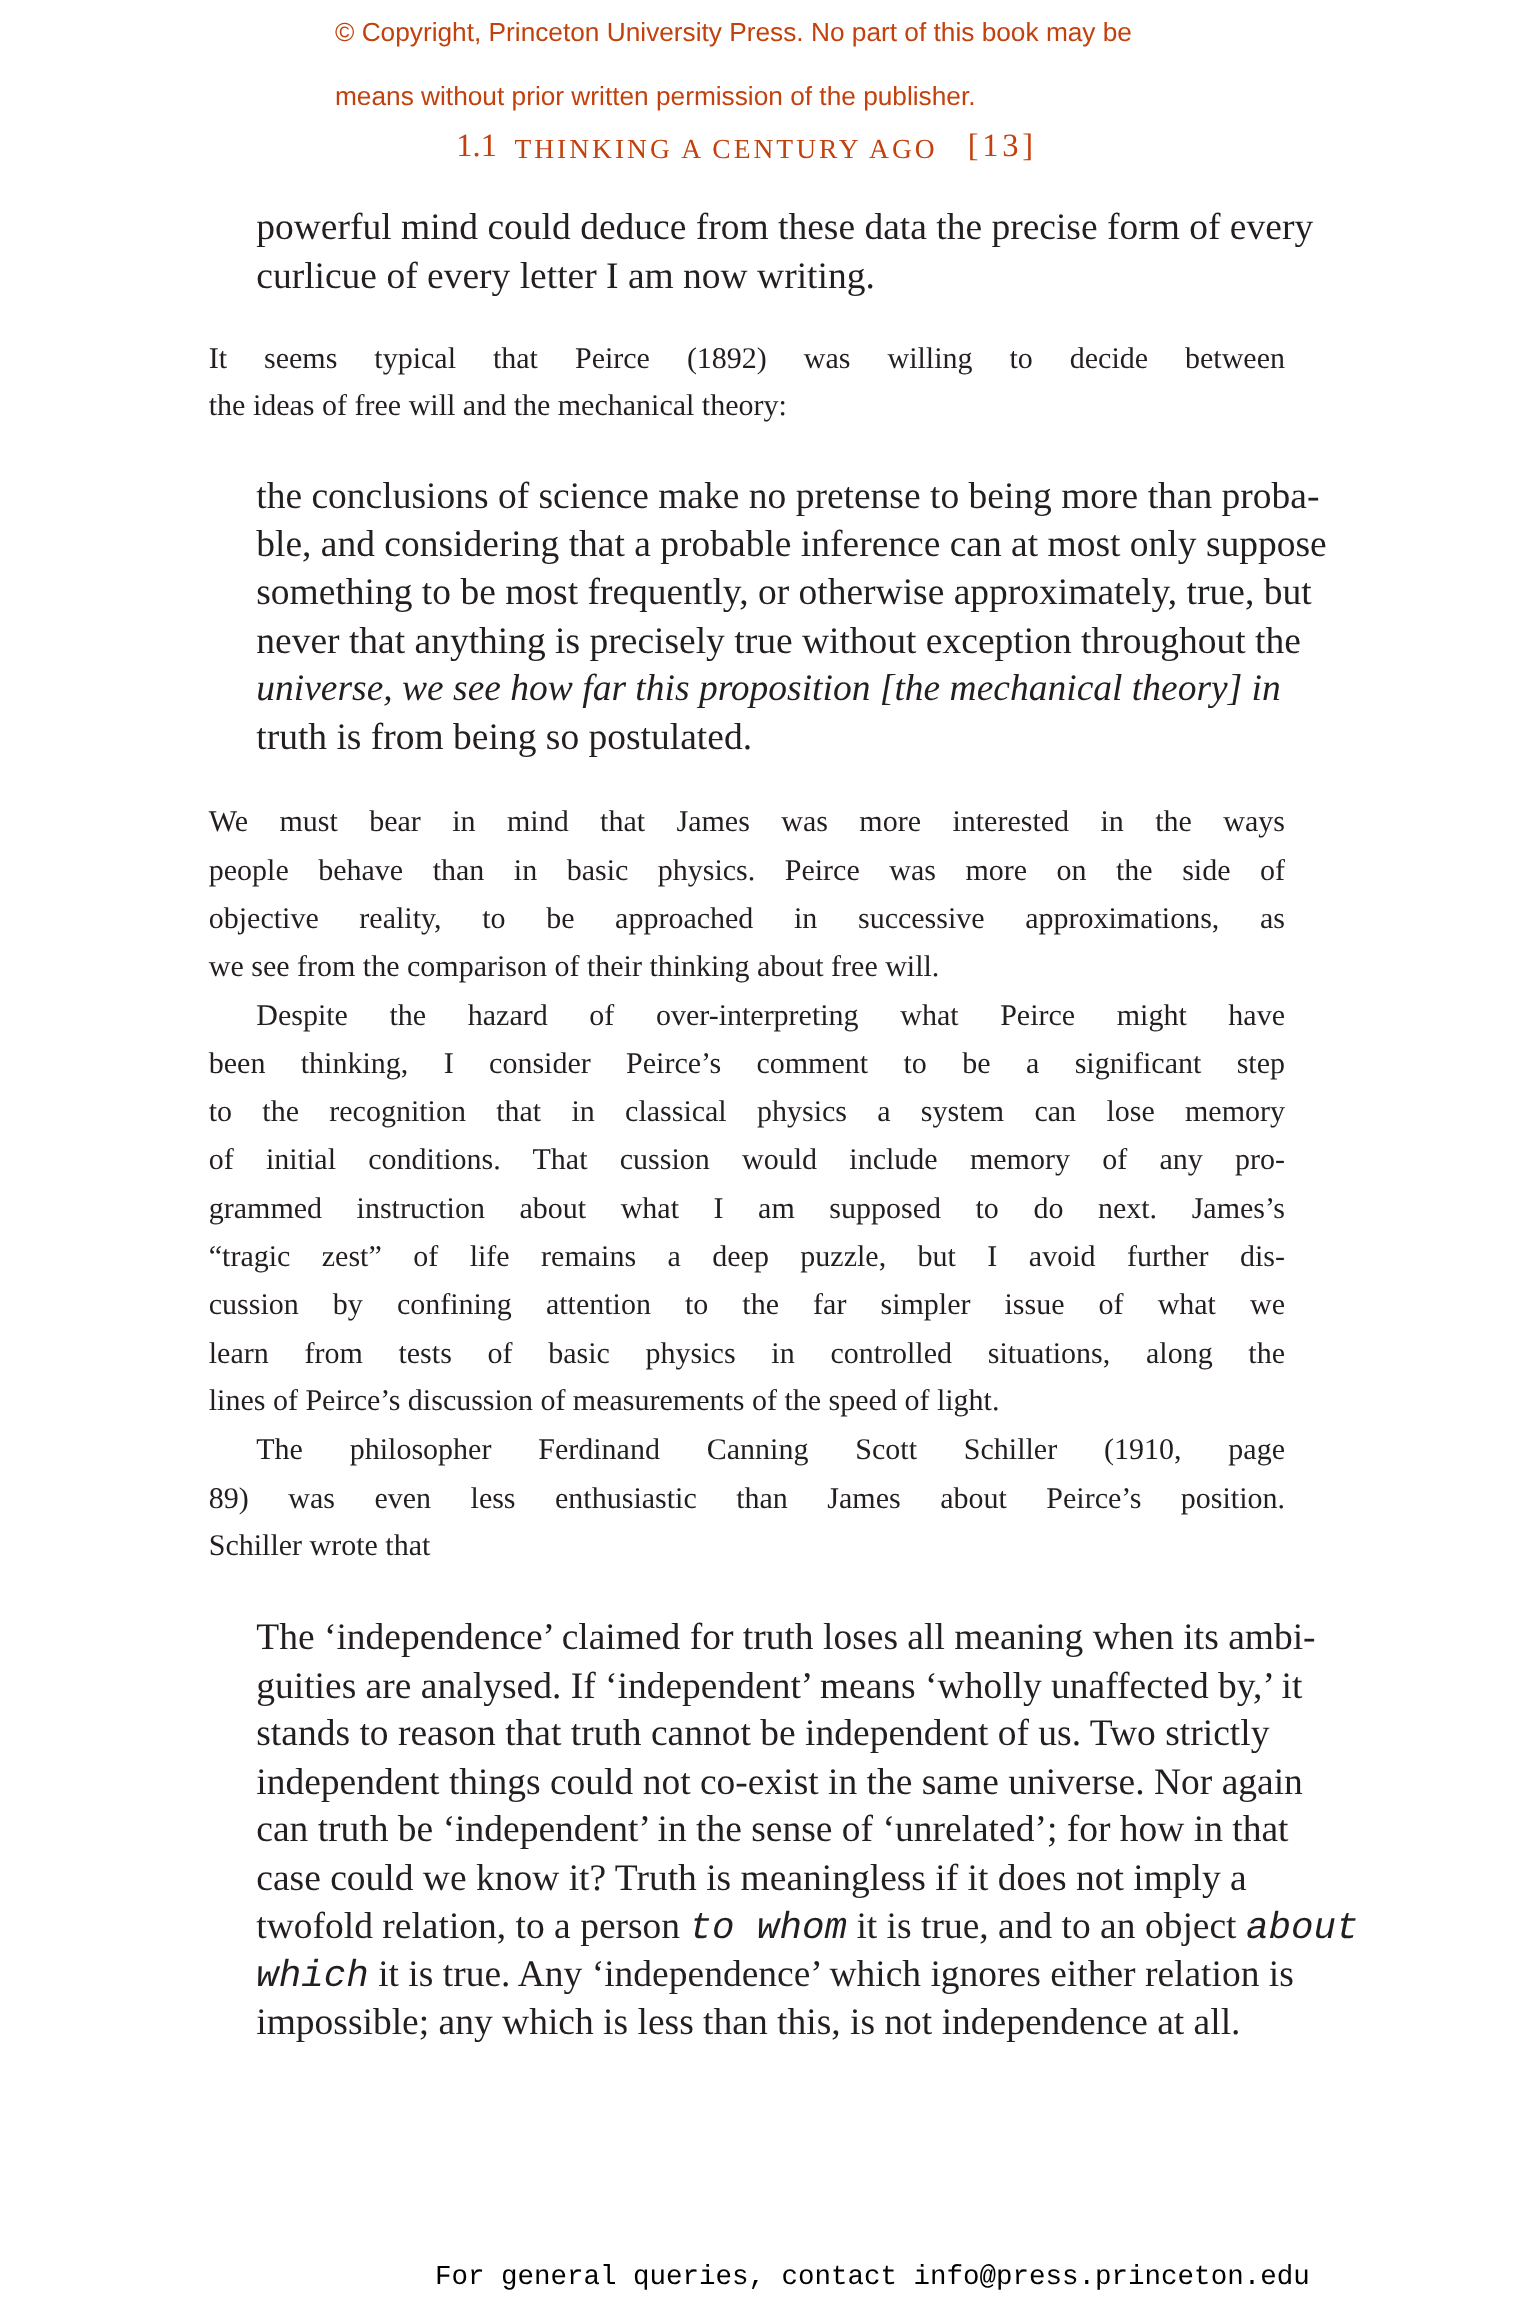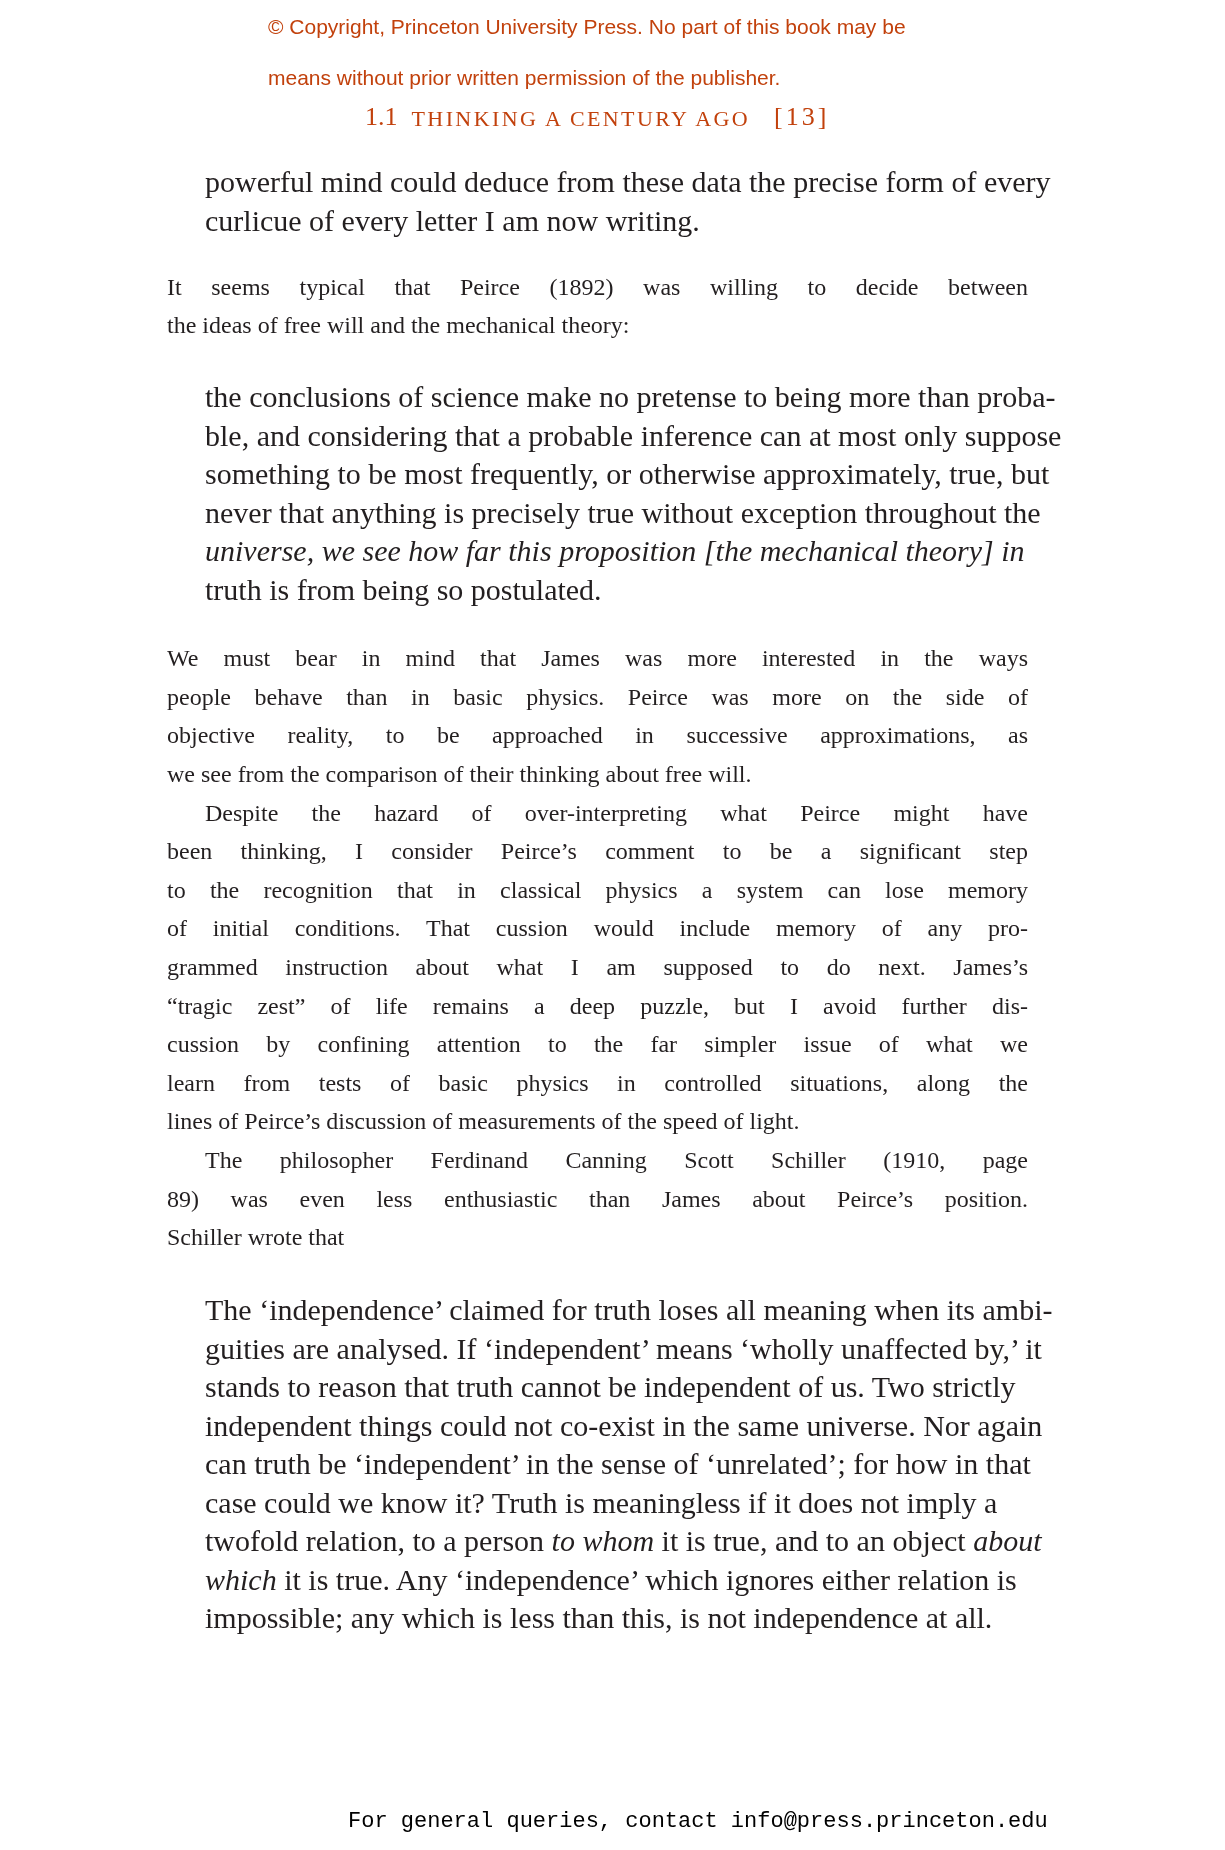--- a/index.html
+++ b/index.html
@@ -9,21 +9,21 @@
     .running-head { position: absolute; left: 365px; top: 98px; width: 470px; height: 34px; font-family: "Liberation Serif", serif; color: #c2410c; white-space: nowrap; display: flex; align-items: flex-end; }
     .rh-num { font-size: 26px; margin-right: 14px; }
     .rh-title { font-size: 22px; letter-spacing: 2.4px; text-transform: uppercase; }
     .rh-page { font-size: 26px; margin-left: 24px; letter-spacing: 3px; }
     .ln { position: absolute; font-family: "Liberation Serif", serif; color: #231f20; white-space: nowrap; text-align: justify; text-align-last: justify; height: 38px; line-height: 38px; }
     .ln.last { text-align-last: left; }
     .main { left: 167px; width: 861px; font-size: 24px; }
     .quote { left: 205px; width: 785px; font-size: 30px; }
     .indent { text-indent: 38px; }
     .footer { position: absolute; left: 348px; top: 1808px; width: 535px; font-family: Liberation Mono, monospace; font-size: 22px; color: #000; white-space: nowrap; text-align: center; line-height: 28px; }
-    em { font-style: italic; }
+    em { font-style: italic; font-family: Liberation Mono, monospace; }
   </style>
 </head>
 <body>
 
 <div class="page">
 
   <div class="notice" style="top:14px;">© Copyright, Princeton University Press. No part of this book may be</div>
   <div class="notice" style="top:65px;">means without prior written permission of the publisher.</div>
 
   <div class="running-head">

